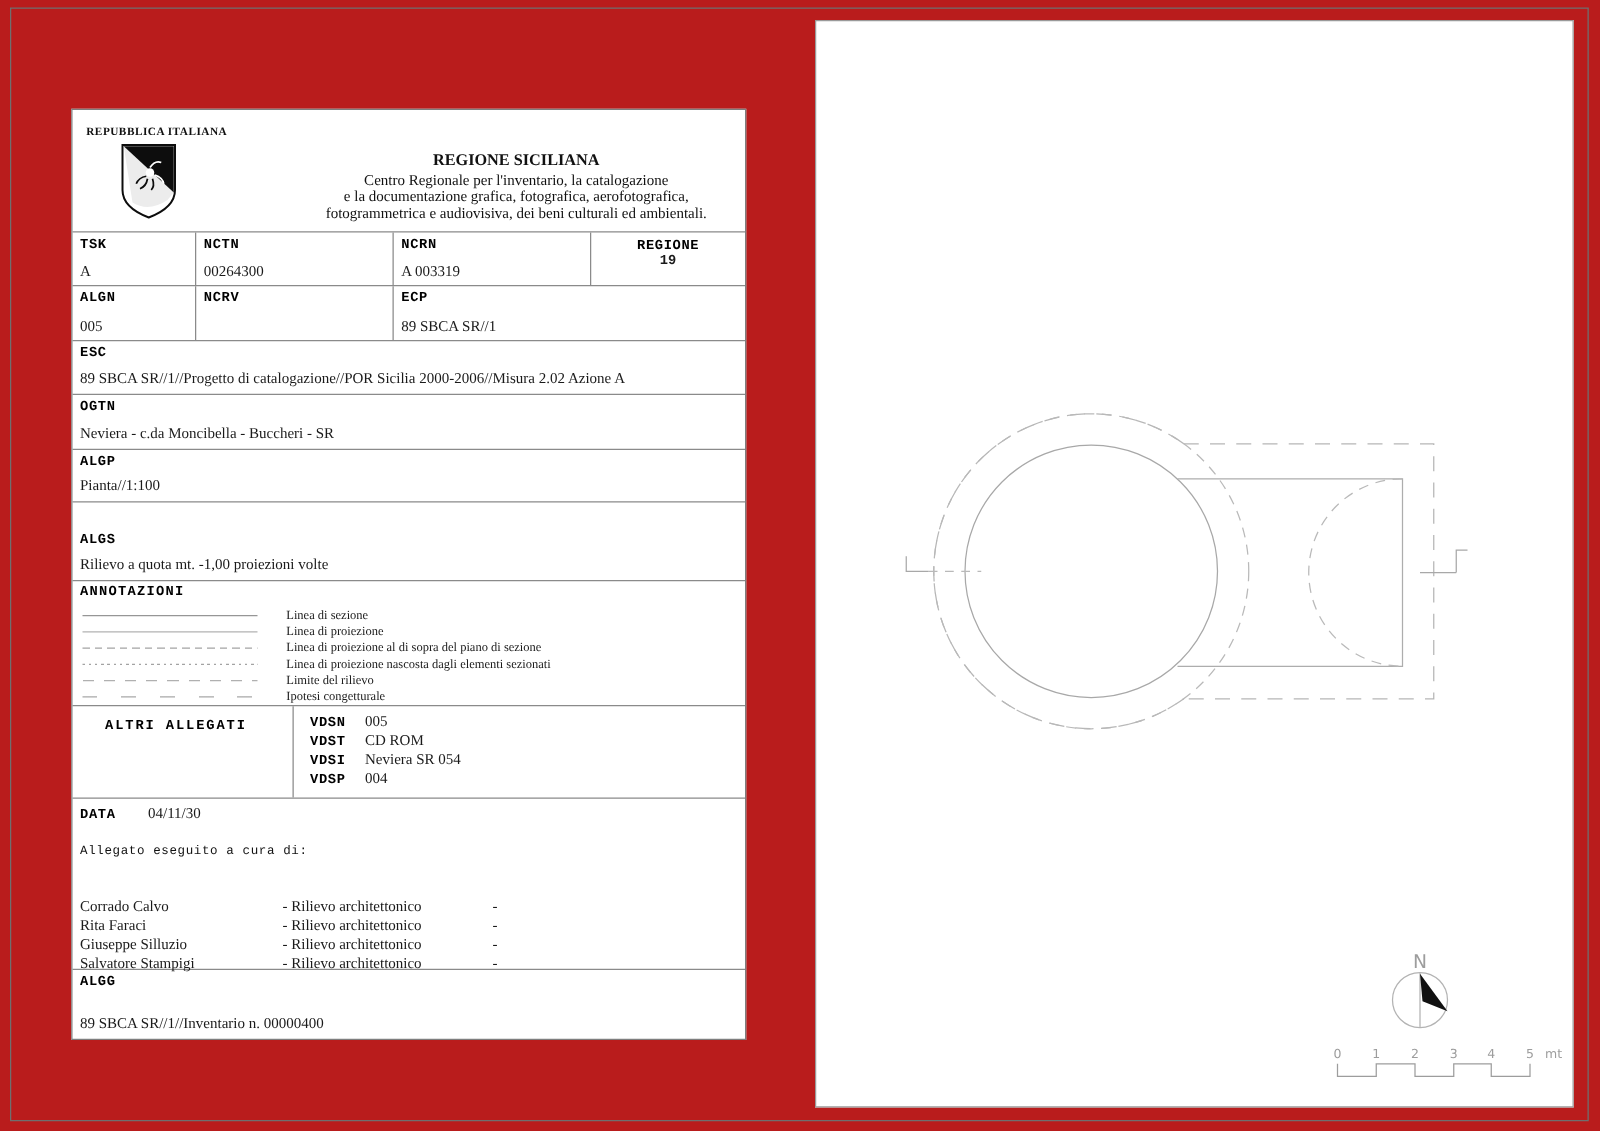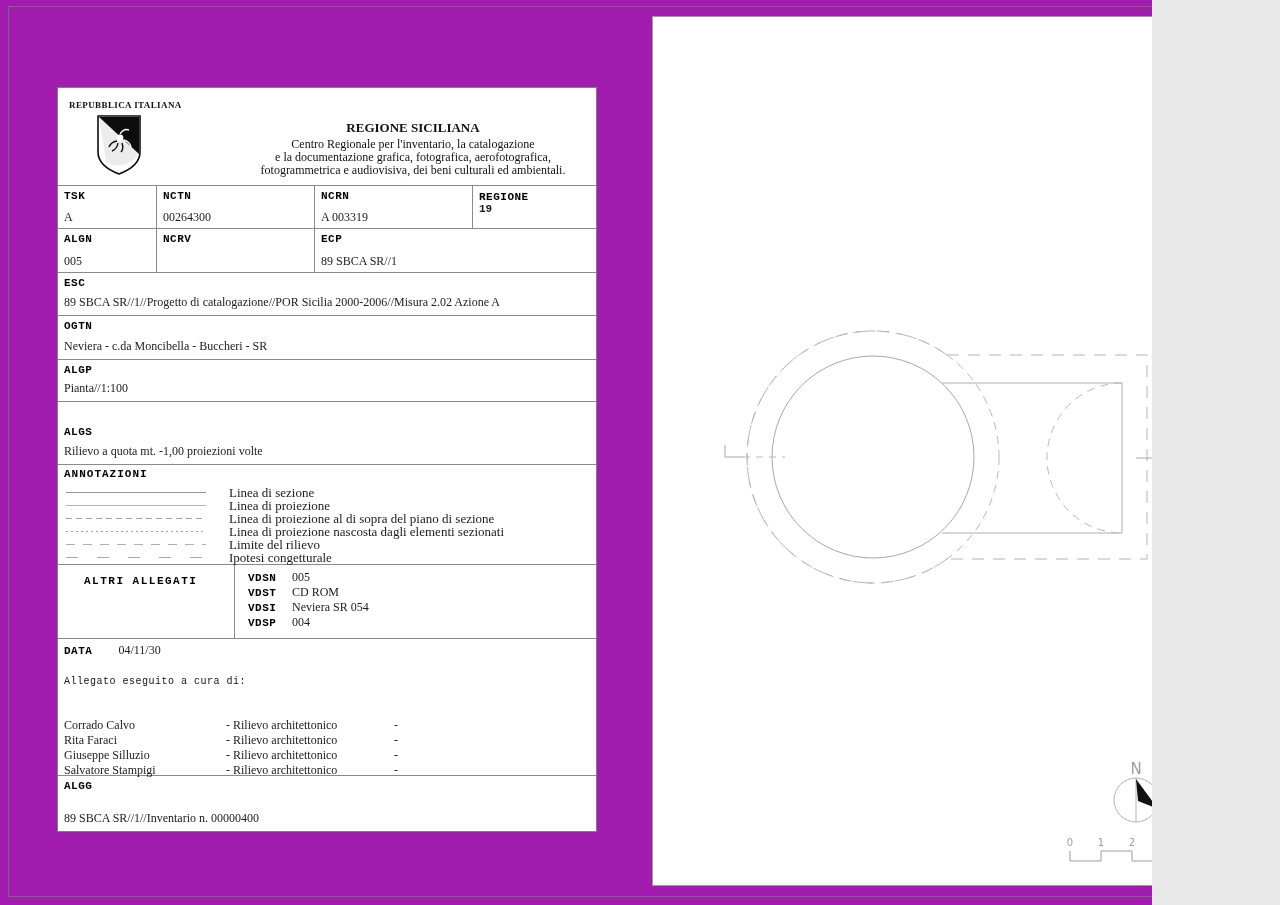--- a/index.html
+++ b/index.html
@@ -1,16 +1,16 @@
 <!DOCTYPE html>
 <html><head>
 <meta charset="utf-8">
 <style>
   html,body{margin:0;padding:0;background:#e8e8e8;}
-  .page{position:relative;width:1152px;height:905px;background:#a21caf;
+  .page{position:relative;width:1280px;height:905px;background:#b91c1c;
         font-family:"Liberation Serif",serif;color:#111;overflow:hidden;}
   .page-frame{position:absolute;left:8px;top:6px;width:1261px;height:889px;
         border:1px solid #6f6f6f;}
   
   .form{position:absolute;left:57px;top:87px;width:540px;height:745px;
         border:1px solid #7e7e7e;background:#fff;box-sizing:border-box;
         display:flex;flex-direction:column;}
   .sec{box-sizing:border-box;border-bottom:1px solid #8a8a8a;position:relative;}
   .sec:last-child{border-bottom:none;}
   .code{font-family:"Liberation Mono",monospace;font-weight:bold;font-size:11px;
@@ -22,30 +22,30 @@
   .rep-label{font-size:9px;font-weight:bold;letter-spacing:.4px;}
   .shield{margin:4px 0 0 27px;}
   .hdr-right{flex:1;text-align:center;padding-top:32px;padding-right:6px;}
   .hdr-title{font-size:13px;font-weight:bold;margin-bottom:2px;}
   .hdr-sub{font-size:12px;line-height:13px;}
   
   .row{display:flex;height:44px;border-bottom:1px solid #8a8a8a;}
   .cell{box-sizing:border-box;border-right:1px solid #8a8a8a;padding:4px 6px 3px 6px;
         display:flex;flex-direction:column;justify-content:space-between;}
   .cell:last-child{border-right:none;}
-  .cell-regione{align-items:flex-start;justify-content:flex-start;padding-top:5px;}
+  .cell-regione{align-items:center;justify-content:flex-start;padding-top:5px;}
   .cell-regione .val{font-family:"Liberation Mono",monospace;font-size:11px;font-weight:bold;}
   
   .strip{padding:4px 6px 5px 6px;display:flex;flex-direction:column;justify-content:space-between;}
   
   .annot{height:102px;padding:3px 6px 0 6px;box-sizing:border-box;}
   .annot-title{letter-spacing:1px;margin-bottom:6px;}
   .legend-row{display:flex;align-items:center;height:13px;}
   .legend-line{width:140px;height:1px;margin-left:2px;flex:none;}
-  .legend-text{margin-left:23px;font-size:13px;font-family:"Liberation Serif",serif;color:#1a1a1a;}
+  .legend-text{margin-left:23px;font-size:10px;font-family:"Liberation Serif",serif;color:#1a1a1a;}
   .ls-1{background:#969696;}
   .ls-2{background:#b2b2b2;}
   .ls-3{background:repeating-linear-gradient(90deg,#a3a3a3 0 6px,transparent 6px 10px);}
   .ls-4{background:repeating-linear-gradient(90deg,#b0b0b0 0 9px,transparent 9px 17px);}
   .ls-5{background:repeating-linear-gradient(90deg,#a3a3a3 0 2px,transparent 2px 5px);}
   .ls-6{background:repeating-linear-gradient(90deg,#a8a8a8 0 12px,transparent 12px 31px);}
   
   .altri{height:76px;display:flex;}
   .altri-left{width:157px;box-sizing:border-box;border-right:1px solid #8a8a8a;
         padding:5px 4px 0 6px;margin-left:20px;}

